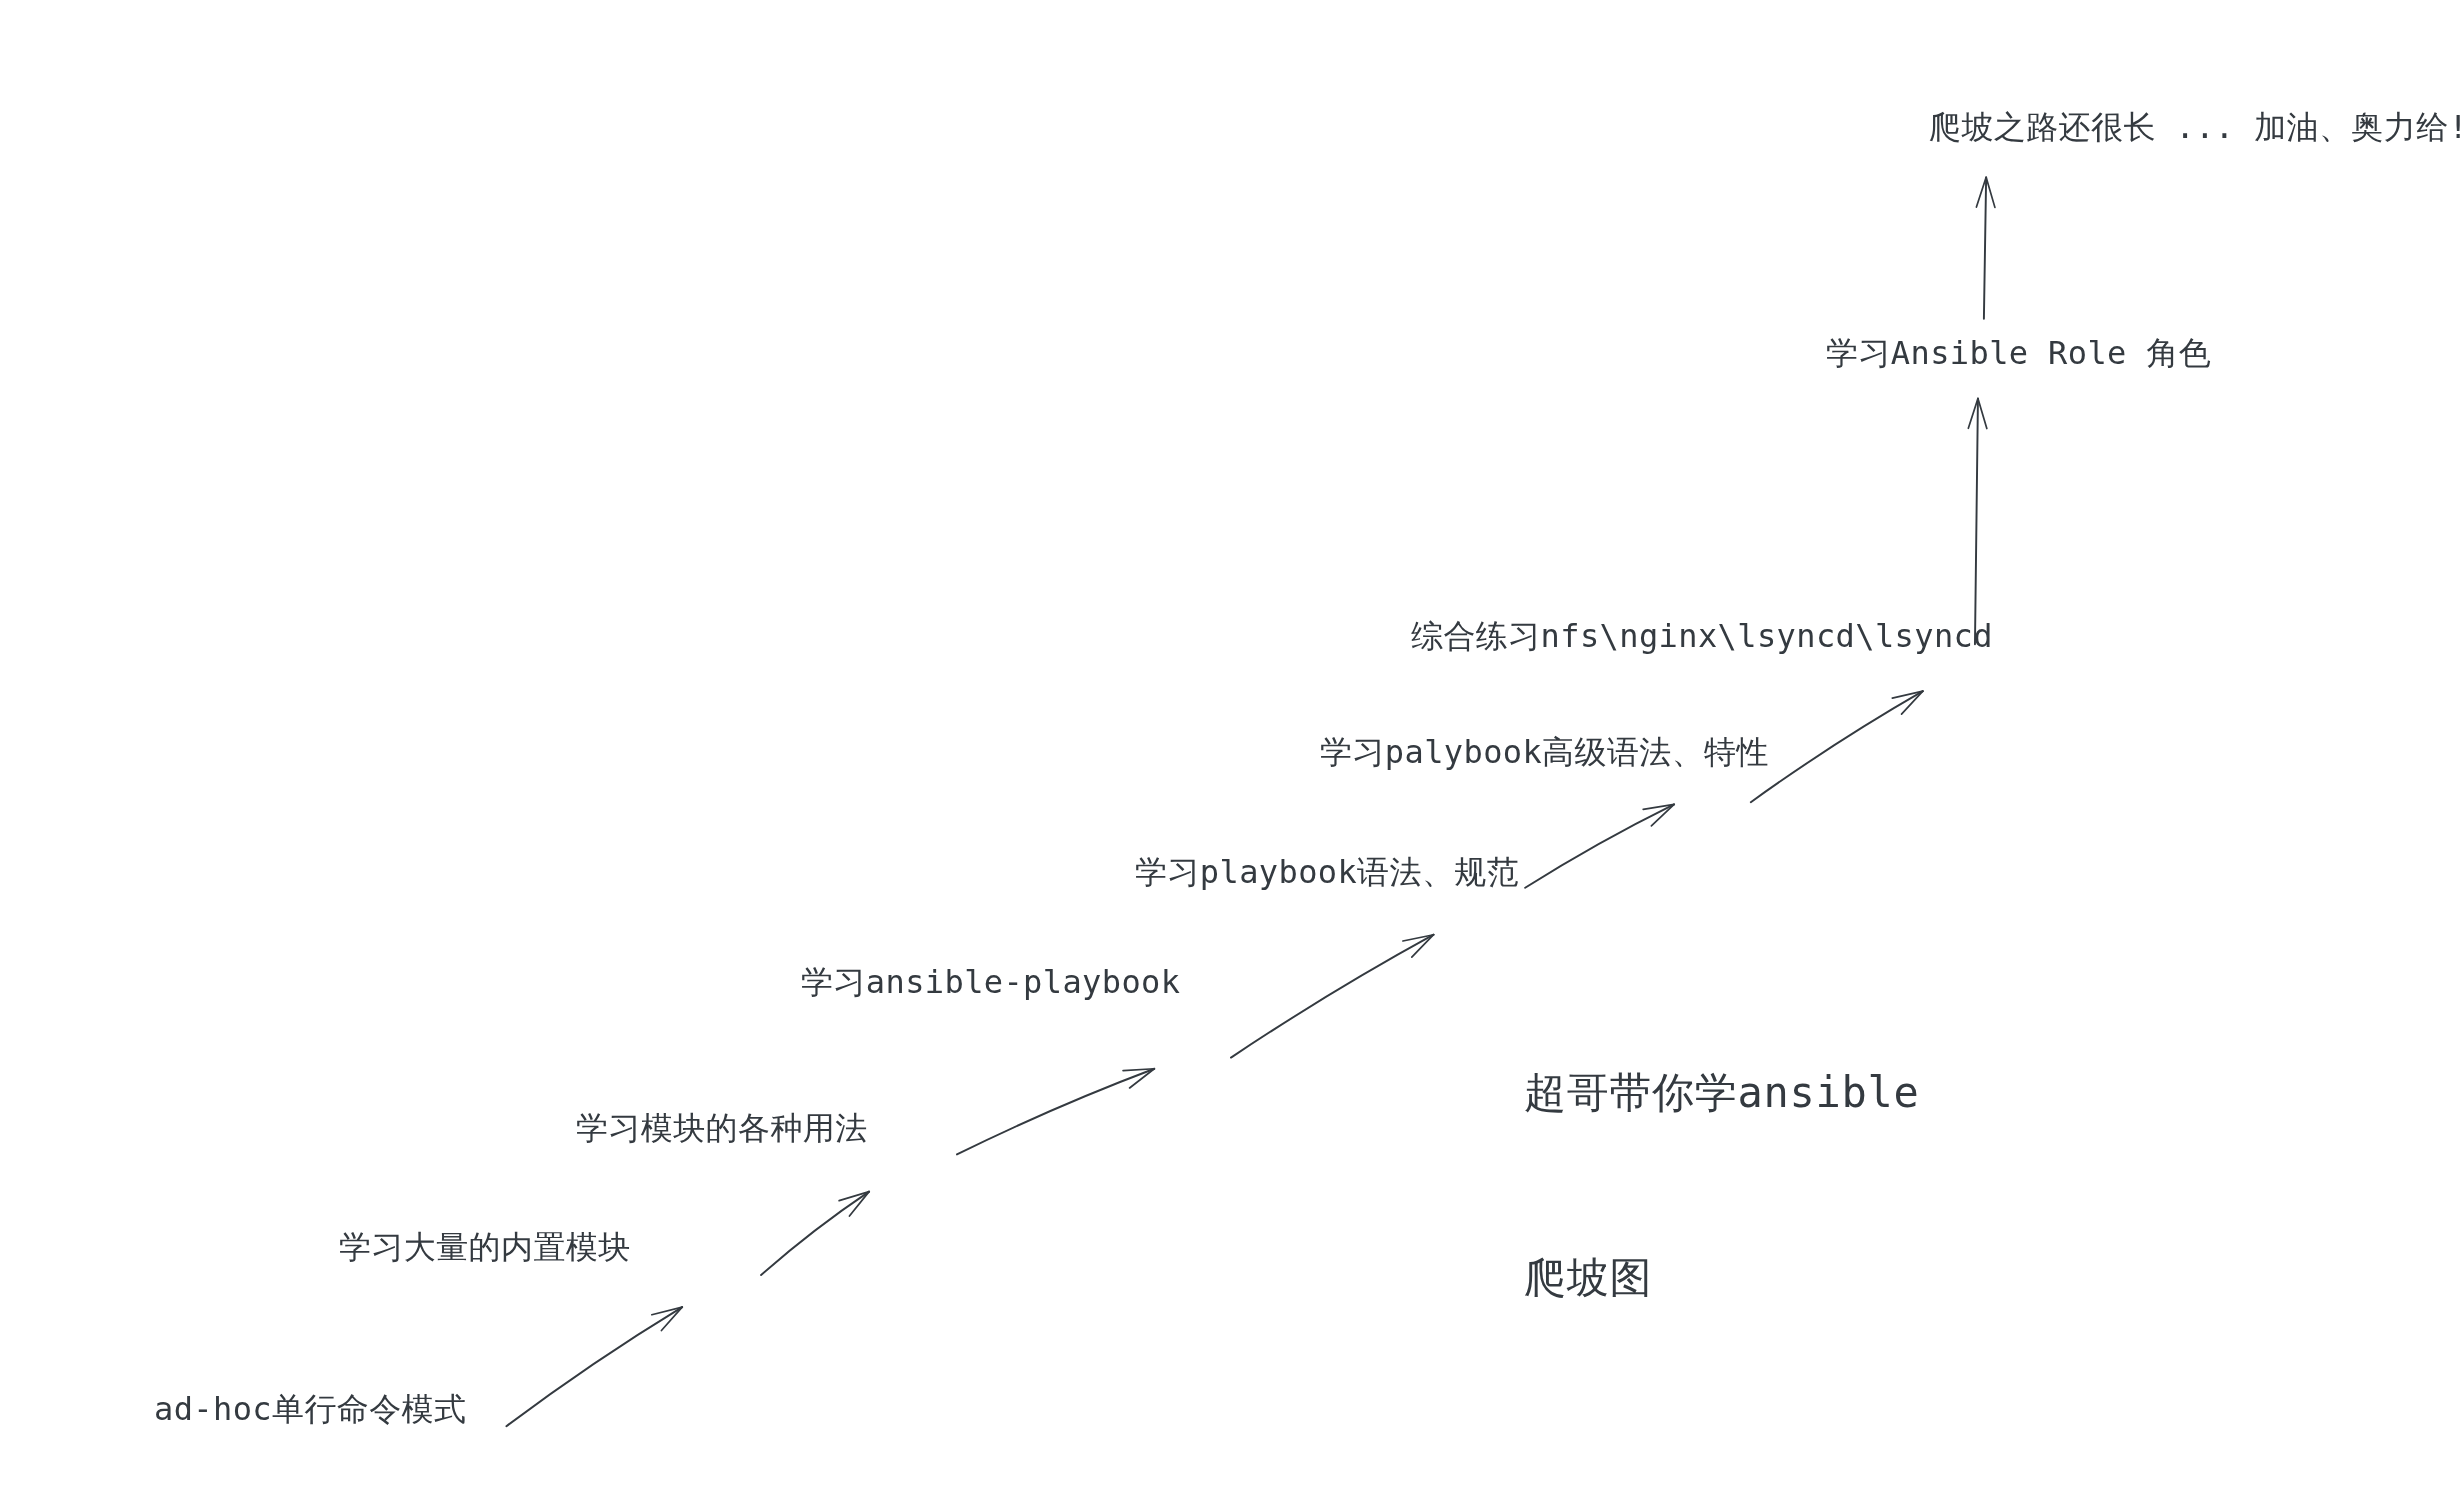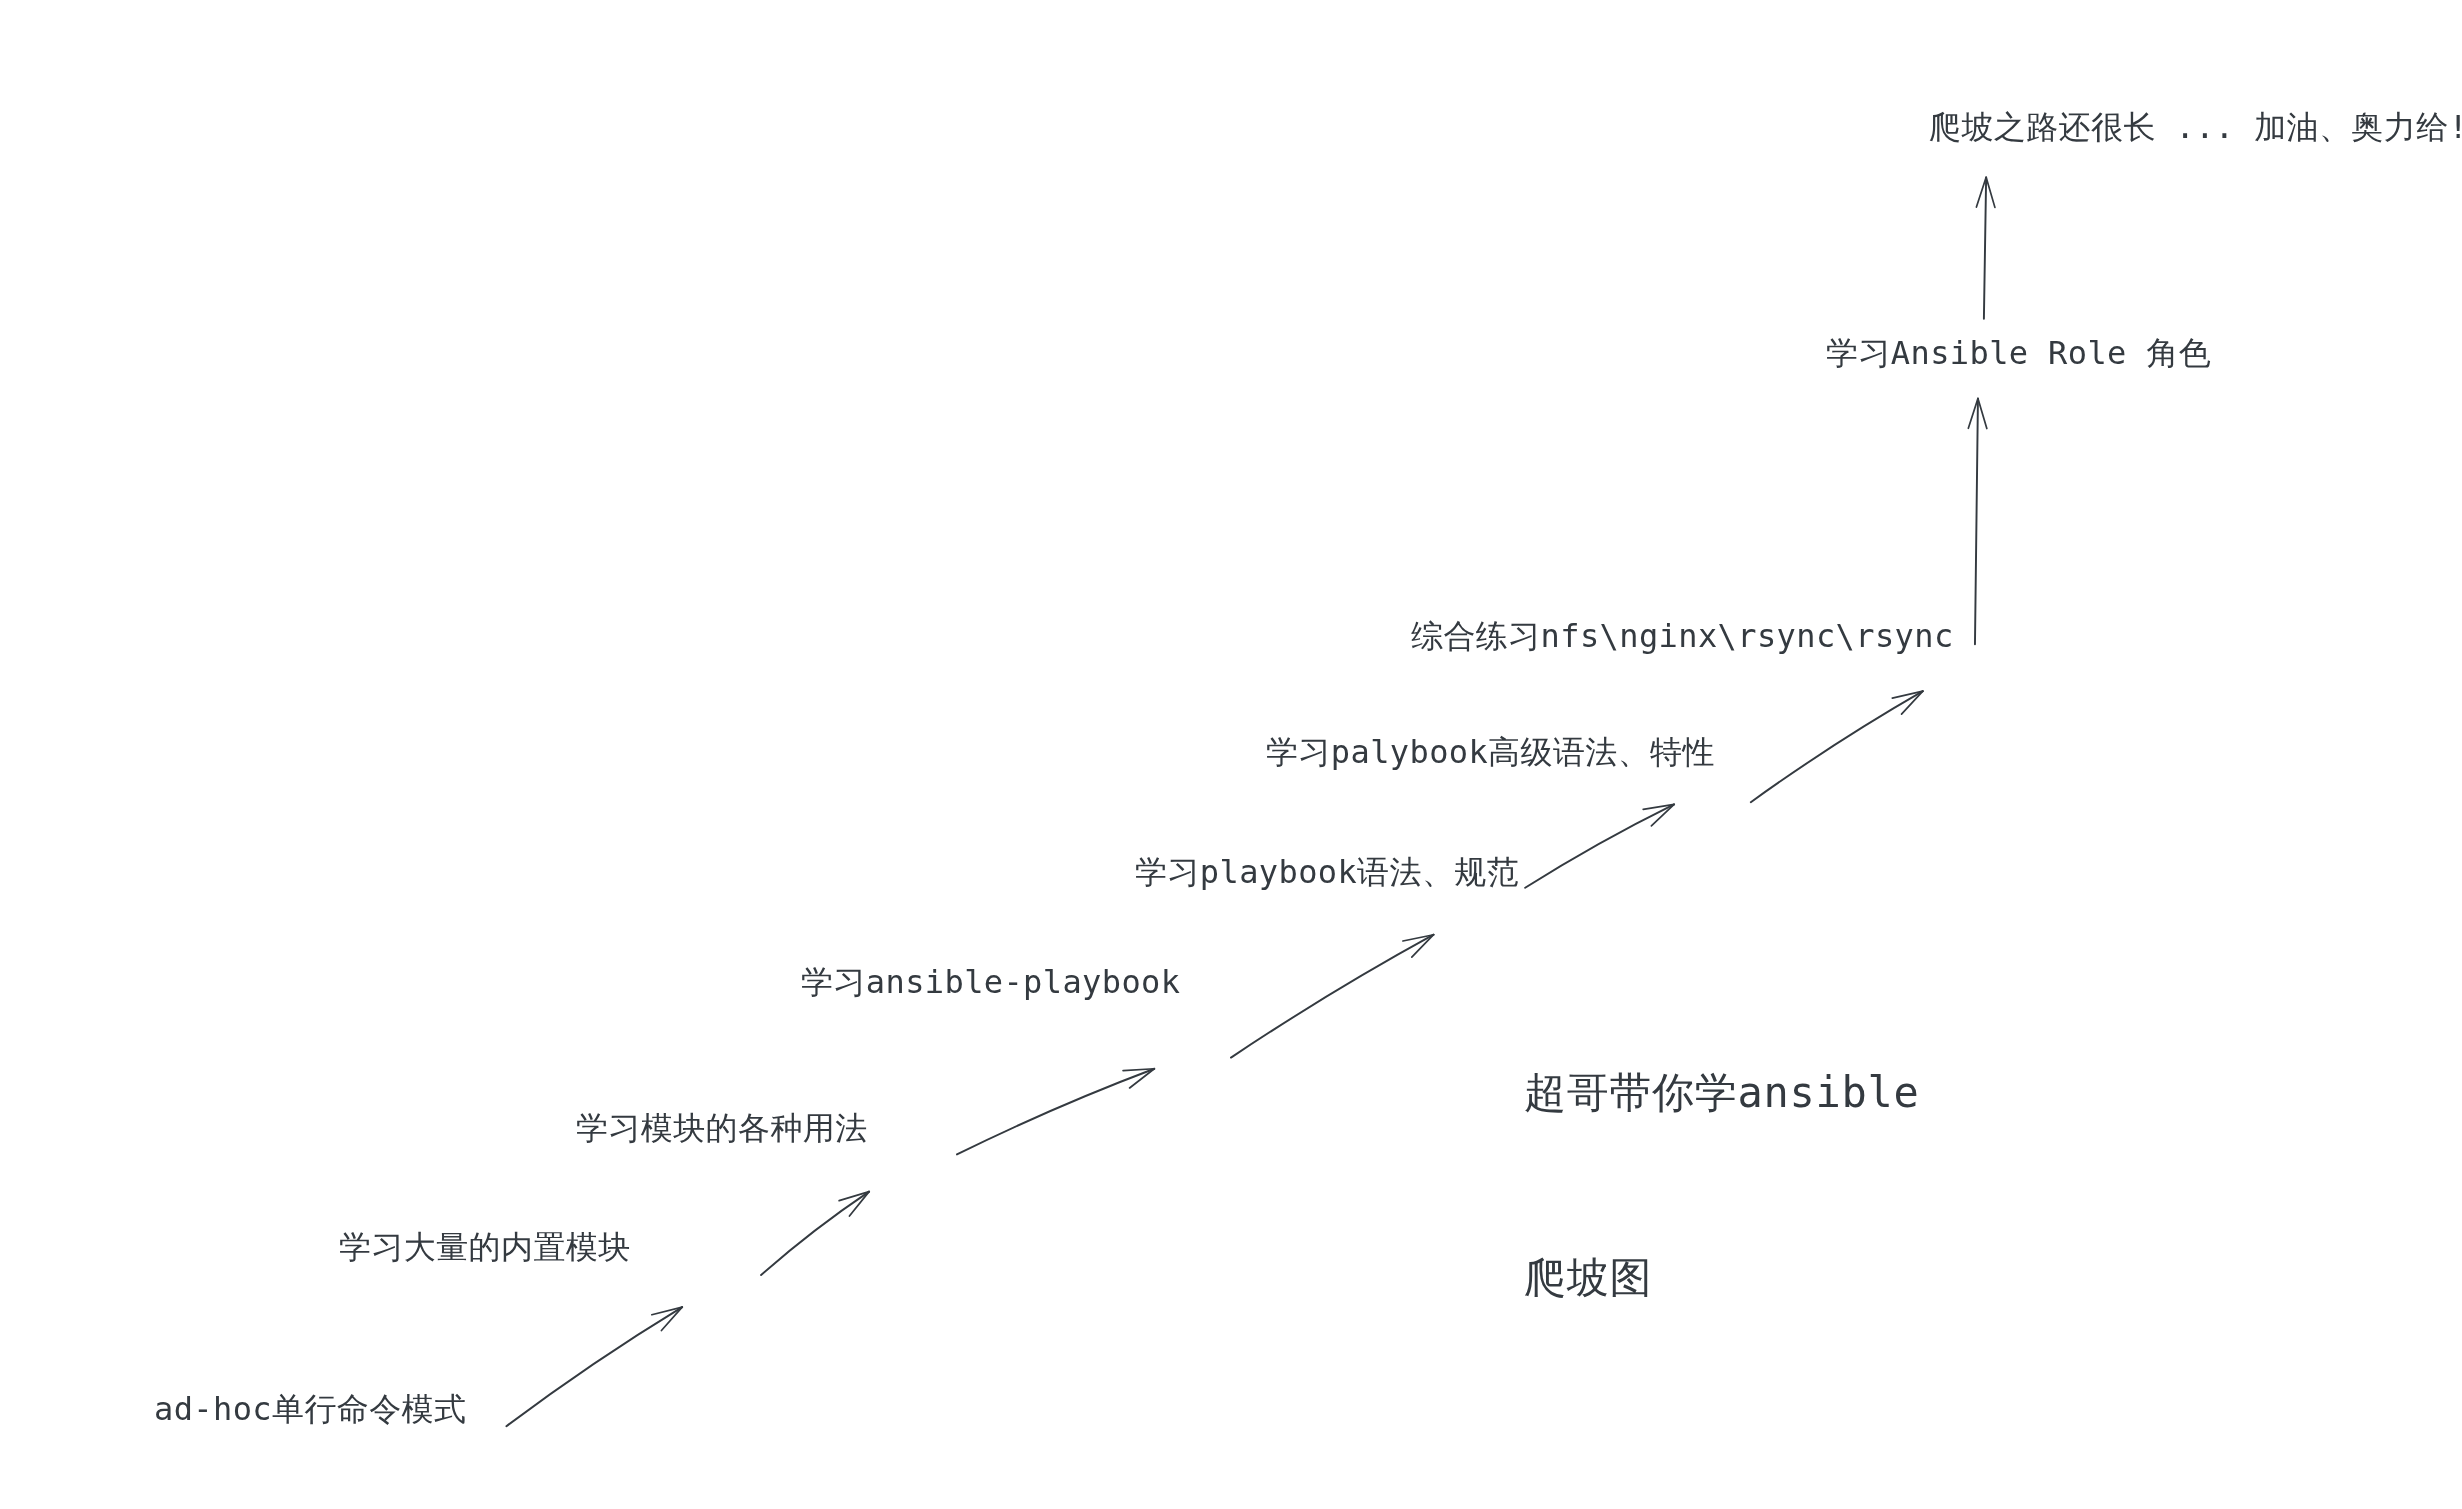--- a/index.html
+++ b/index.html
@@ -78,22 +78,22 @@
         <path d="M 2667 238 L 2653.9562382376844 277.92317972165984" stroke-width="2.3"></path>
       </g>
     </svg>
 
   <div>
       <div class="step-label" style="left: 154px; top: 1391px; text-align: right;">ad-hoc单行命令模式</div>
       <div class="step-label" style="left: 339px; top: 1229px;">学习大量的内置模块</div>
       <div class="step-label" style="left: 576px; top: 1110px; text-align: center;">学习模块的各种用法</div>
       <div class="step-label" style="left: 801px; top: 964px;">学习ansible-playbook</div>
       <div class="step-label" style="left: 1087px; top: 854px; margin-left: 48px;">学习playbook语法、规范</div>
-      <div class="step-label" style="left: 1266px; top: 734px;">学习palybook高级语法、特性</div>
-      <div class="step-label" style="left: 1411px; top: 618px;">综合练习nfs\nginx\rsync\rsync</div>
+      <div class="step-label" style="left: 1320px; top: 734px;">学习palybook高级语法、特性</div>
+      <div class="step-label" style="left: 1411px; top: 618px;">综合练习nfs\nginx\lsyncd\lsyncd</div>
       <div class="step-label" style="left: 1826px; top: 335px; text-align: center;">学习Ansible Role 角色</div>
       <div class="step-label" style="left: 1929px; top: 109px;">爬坡之路还很长 ... 加油、奥力给!!</div>
     </div>
 
   <div class="title-block">
     <div class="title-line title-line-1">超哥带你学ansible</div>
     <div class="title-line title-line-2">爬坡图</div>
   </div>
 
 </div>

